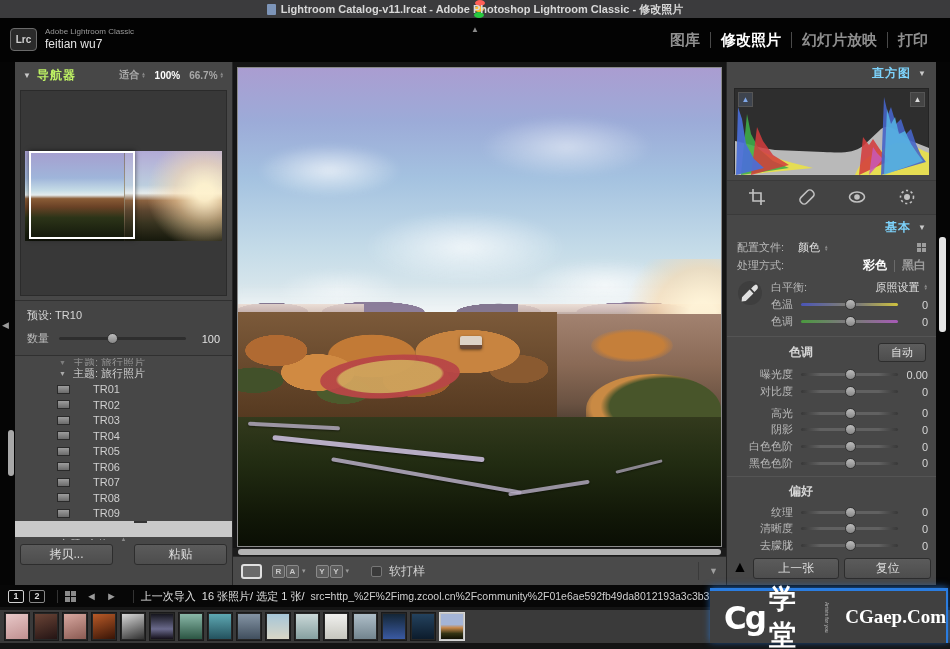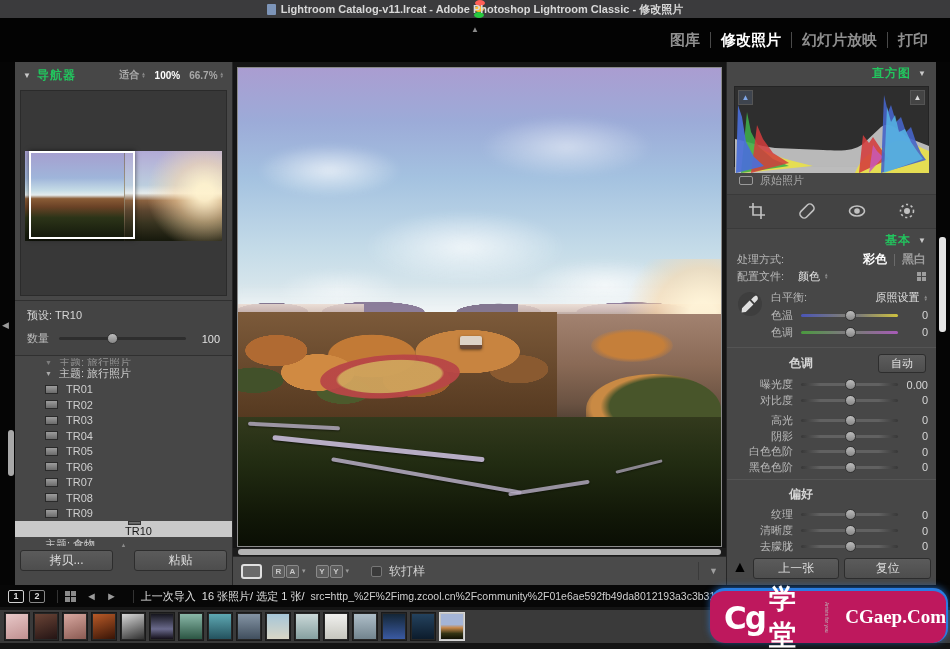--- a/index.html
+++ b/index.html
@@ -40,21 +40,21 @@
     display:flex; flex-direction:column; }
   .center { flex:1; background:#151515; display:flex; flex-direction:column; position:relative; }
   .panel-right { width:210px; background:#474747; border-left:1px solid #262626; position:relative;
     display:flex; flex-direction:column; }
   .rail-right { width:14px; background:#050505; position:relative; }
   .rail-right .rthumb { position:absolute; left:3px; top:175px; width:7px; height:95px; background:#e4e4e4; border-radius:3px; }
 
   
   .nav-header { height:26px; display:flex; align-items:center; padding:0 8px; }
   .tri-hdr { color:#c9c9c9; font-size:8px; margin-right:6px; }
-  .nav-title { font-size:12px; font-weight:700; color:#22c55e; letter-spacing:1px; }
+  .nav-title { font-size:12px; font-weight:700; color:#bef264; letter-spacing:1px; }
   .zoom-opts { margin-left:auto; display:flex; align-items:center; gap:9px; }
   .zoom-opt { font-size:10px; color:#a8a8a8; font-weight:700; display:flex; align-items:center; gap:2px; }
   .zoom-opt.sel { color:#fff; }
   .updown { display:inline-flex; flex-direction:column; line-height:3px; font-size:4.5px; color:#8a8a8a; }
   .nav-box { margin:2px 5px 4px 5px; height:206px; background:#383838; border:1px solid #2b2b2b; position:relative; }
   .navpano { position:absolute; left:4px; right:4px; top:60px; height:90px;
     background:linear-gradient(180deg,#a69ecf 0%,#9fb5da 30%,#c6dce6 44%,#e4ebec 49%,#8a5c36 53%,#6a4226 62%,#2c3418 74%,#10140a 100%); }
   .navsun { position:absolute; right:0; top:0; width:50%; height:100%; border-left:1px solid rgba(0,0,0,.35);
     background:radial-gradient(circle at 82% 46%, rgba(255,242,205,.95) 0 9%, rgba(255,220,170,.55) 32%, rgba(255,220,170,0) 62%),
       linear-gradient(180deg,#b2aad6 0%,#bccede 38%,#e6ecec 47%,#8a6240 55%,#5c4630 66%,#383420 80%,#16180c 100%); }
@@ -62,28 +62,28 @@
   .preset-box { border-top:1px solid #303030; border-bottom:1px solid #303030; padding:7px 12px 9px 12px; background:#444; }
   .preset-name { font-size:11px; color:#d6d6d6; }
   .amount-row { display:flex; align-items:center; margin-top:8px; }
   .amount-lbl { font-size:11px; color:#bdbdbd; margin-right:10px; }
   .amount-track { flex:1; height:3px; background:#2e2e2e; border-radius:2px; position:relative; }
   .amount-val { width:34px; text-align:right; font-size:11px; color:#e0e0e0; }
   .handle { position:absolute; top:-4px; width:11px; height:11px; border-radius:50%;
     background:linear-gradient(#bdbdbd,#878787); border:1px solid #333; }
   .h42 { left:calc(42% - 5px); } .h50 { left:calc(50% - 5px); }
   .tree { flex:1; overflow:hidden; position:relative; padding-top:2px; }
-  .trow { height:15.5px; display:flex; align-items:center; font-size:11px; color:#cfcfcf; padding-left:30px; cursor:pointer; }
+  .trow { height:15.5px; display:flex; align-items:center; font-size:11px; color:#cfcfcf; padding-left:44px; cursor:pointer; }
   .trow .tri { font-size:7px; color:#aaa; margin-right:6px; width:8px; }
   .trow.clip { height:8px; overflow:hidden; opacity:.55; }
-  .trow.item { padding-left:30px; }
+  .trow.item { padding-left:42px;gap:15px; }
   .picon { width:13px; height:9px; background:linear-gradient(#9d9d9d,#6b6b6b); border:1px solid #2a2a2a; margin-right:8px; }
   .trow.selected { background:#c9c9c9; color:#161616;flex-direction:column; }
   .trow.selected .picon { background:linear-gradient(#7a7a7a,#555); border-color:#333; }
-  .panel-btn-row { display:flex; gap:21px; padding:4px 5px 14px 5px; position:relative; }
+  .panel-btn-row { display:flex; gap:21px; padding:4px 5px 20px 5px; position:relative; }
   .panel-btn-row .nub { position:absolute; top:-4px; left:50%; transform:translateX(-50%); color:#8a8a8a; font-size:6px; }
   .pbtn { flex:1; height:21px; background:linear-gradient(#5b5b5b,#4d4d4d); border:1px solid #2d2d2d; border-radius:3px;
     color:#dedede; font-size:12px; display:flex; align-items:center; justify-content:center; cursor:pointer; }
 
   
   .canvas { flex:1; position:relative; }
   .photo { position:absolute; top:5px; left:4px; right:4px; bottom:1px; border:1px solid #8a8a8a; overflow:hidden; background:#0a0a0a; }
   .sky { position:absolute; left:0; right:0; top:0; height:51%;
     background:linear-gradient(180deg,#aa9dd1 0%,#9cabd8 22%,#a4c2e0 45%,#c4dbe8 74%,#e3ecee 100%); }
   .cl { position:absolute; background:radial-gradient(ellipse at center, rgba(255,255,255,.85), rgba(255,255,255,0) 70%); filter:blur(3px); }
@@ -140,21 +140,21 @@
     color:#c9c9c9; font-size:8px; font-weight:700; display:flex; align-items:center; justify-content:center; }
   .vbox + .vbox { margin-left:1px; }
   .vcaret { font-size:7px; color:#9a9a9a; margin-left:3px; }
   .cb { width:11px; height:11px; background:#3a3a3a; border:1px solid #777; border-radius:2px; margin:0 7px 0 12px; cursor:pointer; }
   .softproof { font-size:12px; color:#d2d2d2; }
   .tb-right { margin-left:auto; display:flex; align-items:center; border-left:1px solid #3a3a3a; padding-left:10px; height:18px; }
   .tb-chev { color:#9e9e9e; font-size:9px; cursor:pointer; }
 
   
   .rp-header { height:24px; display:flex; align-items:center; justify-content:flex-end; padding:0 10px; }
-  .rp-title { font-size:12px; font-weight:700; color:#22c55e; letter-spacing:1px; }
+  .rp-title { font-size:12px; font-weight:700; color:#7dd3fc; letter-spacing:1px; }
   .rp-header .tri-hdr { margin:0 0 0 7px; }
   .histo-box { margin:2px 7px 6px 7px; height:88px; background:#2e2e2e; border:1px solid #242424; position:relative; }
   .histo-corner { position:absolute; top:3px; width:15px; height:15px; background:#3e444e; border:1px solid #555;
     display:flex; align-items:center; justify-content:center; cursor:pointer; }
   .hc-l { left:3px; } .hc-r { right:3px; background:#444; }
   .hc-l span { color:#7fa7e8; font-size:8px; } .hc-r span { color:#ddd; font-size:8px; }
   .orig-row { display:flex; align-items:center; padding:0 12px 6px 12px; }
   .orig-ico { width:14px; height:9px; border:1px solid #9a9a9a; border-radius:2px; margin-right:7px; }
   .orig-lbl { font-size:11px; color:#a8a8a8; }
   .toolstrip { border-top:1px solid #3a3a3a; border-bottom:1px solid #3a3a3a; background:#434343;
@@ -215,43 +215,50 @@
   .t5 i{background:linear-gradient(160deg,#d8d8d8,#303030);} .t6 i{background:linear-gradient(180deg,#16161e,#6a6a8c 60%,#14101a);}
   .t7 i{background:linear-gradient(180deg,#8ab8a8,#2c5644);} .t8 i{background:linear-gradient(180deg,#5ea8b2,#24525e);}
   .t9 i{background:linear-gradient(180deg,#8494a4,#414f5e);} .t10 i{background:linear-gradient(180deg,#a6c6d8,#d8d6c6);}
   .t11 i{background:linear-gradient(180deg,#cad8d8,#86a0a0);} .t12 i{background:linear-gradient(180deg,#f0f0ee,#c6c6be);}
   .t13 i{background:linear-gradient(180deg,#aebec8,#72848e);} .t14 i{background:linear-gradient(180deg,#142636,#3a5aa2);}
   .t15 i{background:linear-gradient(180deg,#24425e,#0c1c2c);}
   .t16 i{background:linear-gradient(180deg,#a4b4d6 42%,#c8884a 55%,#343414 78%,#101004);}
   .fs-filter { position:absolute; right:172px; top:-2px; height:9px; overflow:hidden; font-size:10px; color:#9a9a9a; }
 
   
-  .watermark { position:absolute; left:710px; top:588px; width:238px; height:55px; background:#be185d;
+  .watermark { position:absolute; left:710px; top:588px; width:238px; height:55px; background:#404040;
     border-top:3px solid #2a7de1; border-right:2px solid #2a7de1; box-shadow:0 -1px 7px rgba(42,125,225,.7);
-    display:flex; align-items:center; z-index:10;border-radius:15px; }
+    display:flex; align-items:center; z-index:10; }
   .wm-logo { font-size:31px; font-weight:700; color:#fff; margin-left:14px; letter-spacing:-2px;
     font-family:"DejaVu Sans",sans-serif; transform:scaleY(1.05); }
   .wm-cn { font-size:27px; font-weight:700; color:#fff; margin-left:4px; letter-spacing:2px; }
   .wm-tag { writing-mode:vertical-rl; font-size:5px; color:#bbb; margin-left:3px; line-height:5px; }
   .wm-site { font-family:"Liberation Serif","DejaVu Serif",serif; font-size:19px; font-weight:700; color:#fff; margin-left:16px; }
 </style>
 </head>
 <body>
 
 <div class="app">
 
   <div class="titlebar">
     <span class="tl red"></span>
     <span class="tl yellow"></span>
     <span class="tl green"></span>
     <div class="tb-title"><span class="doc-ico"></span><span>Lightroom Catalog-v11.lrcat - Adobe Photoshop Lightroom Classic - 修改照片</span></div>
   </div>
 
   <div class="appbar">
     <span class="collapse-top">▲</span>
+    <div class="brand">
+      <div class="lrc-logo">Lrc</div>
+      <div class="brand-text">
+        <div class="brand-app">Adobe Lightroom Classic</div>
+        <div class="brand-user">feitian wu7</div>
+      </div>
+    </div>
     <div class="modules">
       <span class="module">图库</span>
       <span class="mod-sep"></span>
       <span class="module active">修改照片</span>
       <span class="mod-sep"></span>
       <span class="module">幻灯片放映</span>
       <span class="mod-sep"></span>
       <span class="module">打印</span>
     </div>
   </div>
@@ -431,24 +438,20 @@
           <path d="M146,86 L149,8 L153,25 L156,18 L161,35 L166,30 L171,45 L176,40 L181,55 L186,66 L191,73 Z" fill="#4664c8" opacity="0.9"></path>
           <path d="M149,86 L152,20 L156,35 L160,28 L164,45 L170,42 L176,55 L182,64 L188,72 Z" fill="#58c0e8" opacity="0.75"></path>
         </svg>
         <span class="histo-corner hc-l">
             <span>▲</span>
           </span>
         <span class="histo-corner hc-r">
             <span>▲</span>
           </span>
       </div>
-      <div class="orig-row">
-        <span class="orig-ico"></span>
-        <span class="orig-lbl">原始照片</span>
-      </div>
       <div class="toolstrip">
         <span class="tool">
           <svg width="18" height="18" viewBox="0 0 18 18">
               <path d="M5 1 V13 H17 M1 5 H13 V17"></path>
             </svg>
         </span>
         <span class="tool">
           <svg width="18" height="18" viewBox="0 0 18 18">
               <rect x="5" y="1" width="8" height="16" rx="3.5" transform="rotate(45 9 9)"></rect>
             </svg>
@@ -462,44 +465,44 @@
         <span class="tool">
           <svg width="18" height="18" viewBox="0 0 18 18">
               <circle cx="9" cy="9" r="6.5" stroke-dasharray="2.2 2.6"></circle>
               <circle cx="9" cy="9" r="2.2" fill="#c2c2c2"></circle>
             </svg>
         </span>
       </div>
       <div class="rp-header">
         <span class="rp-title">基本</span>
         <span class="tri-hdr">▼</span>
-      </div>
-      <div class="brow">
-        <span class="brow-lbl">处理方式:</span>
-        <span class="treat-vals">
-          <span class="treat-color">彩色</span>
-          <span class="treat-sep"></span>
-          <span class="treat-bw">黑白</span>
-        </span>
       </div>
       <div class="brow">
         <span class="brow-lbl">配置文件:</span>
         <span class="prof-val">
             <span>颜色</span>
             <span class="updown">
               <span>▲</span>
               <span>▼</span>
             </span>
           </span>
         <span class="grid-ico">
             <i></i>
             <i></i>
             <i></i>
             <i></i>
           </span>
+      </div>
+      <div class="brow">
+        <span class="brow-lbl">处理方式:</span>
+        <span class="treat-vals">
+          <span class="treat-color">彩色</span>
+          <span class="treat-sep"></span>
+          <span class="treat-bw">黑白</span>
+        </span>
       </div>
       <div class="wb-block">
         <span class="dropper">
           <svg width="26" height="26" viewBox="0 0 26 26">
               <circle cx="13" cy="13" r="12" fill="#3e3e3e"></circle>
               <path d="M19.5 4.5 c1.8 1.8 1.8 3.6 0.4 5 l-2.4 2.4 -3.4 -3.4 2.4 -2.4 c1.4 -1.4 3.2 -1.4 3 -1.6 z M12.6 9.6 l3.8 3.8 -7.6 7.6 -4.2 0.4 0.4 -4.2 z" fill="#e0e0e0"></path>
             </svg>
         </span>
         <div class="wb-row">
           <span class="wb-lbl">白平衡:</span>

